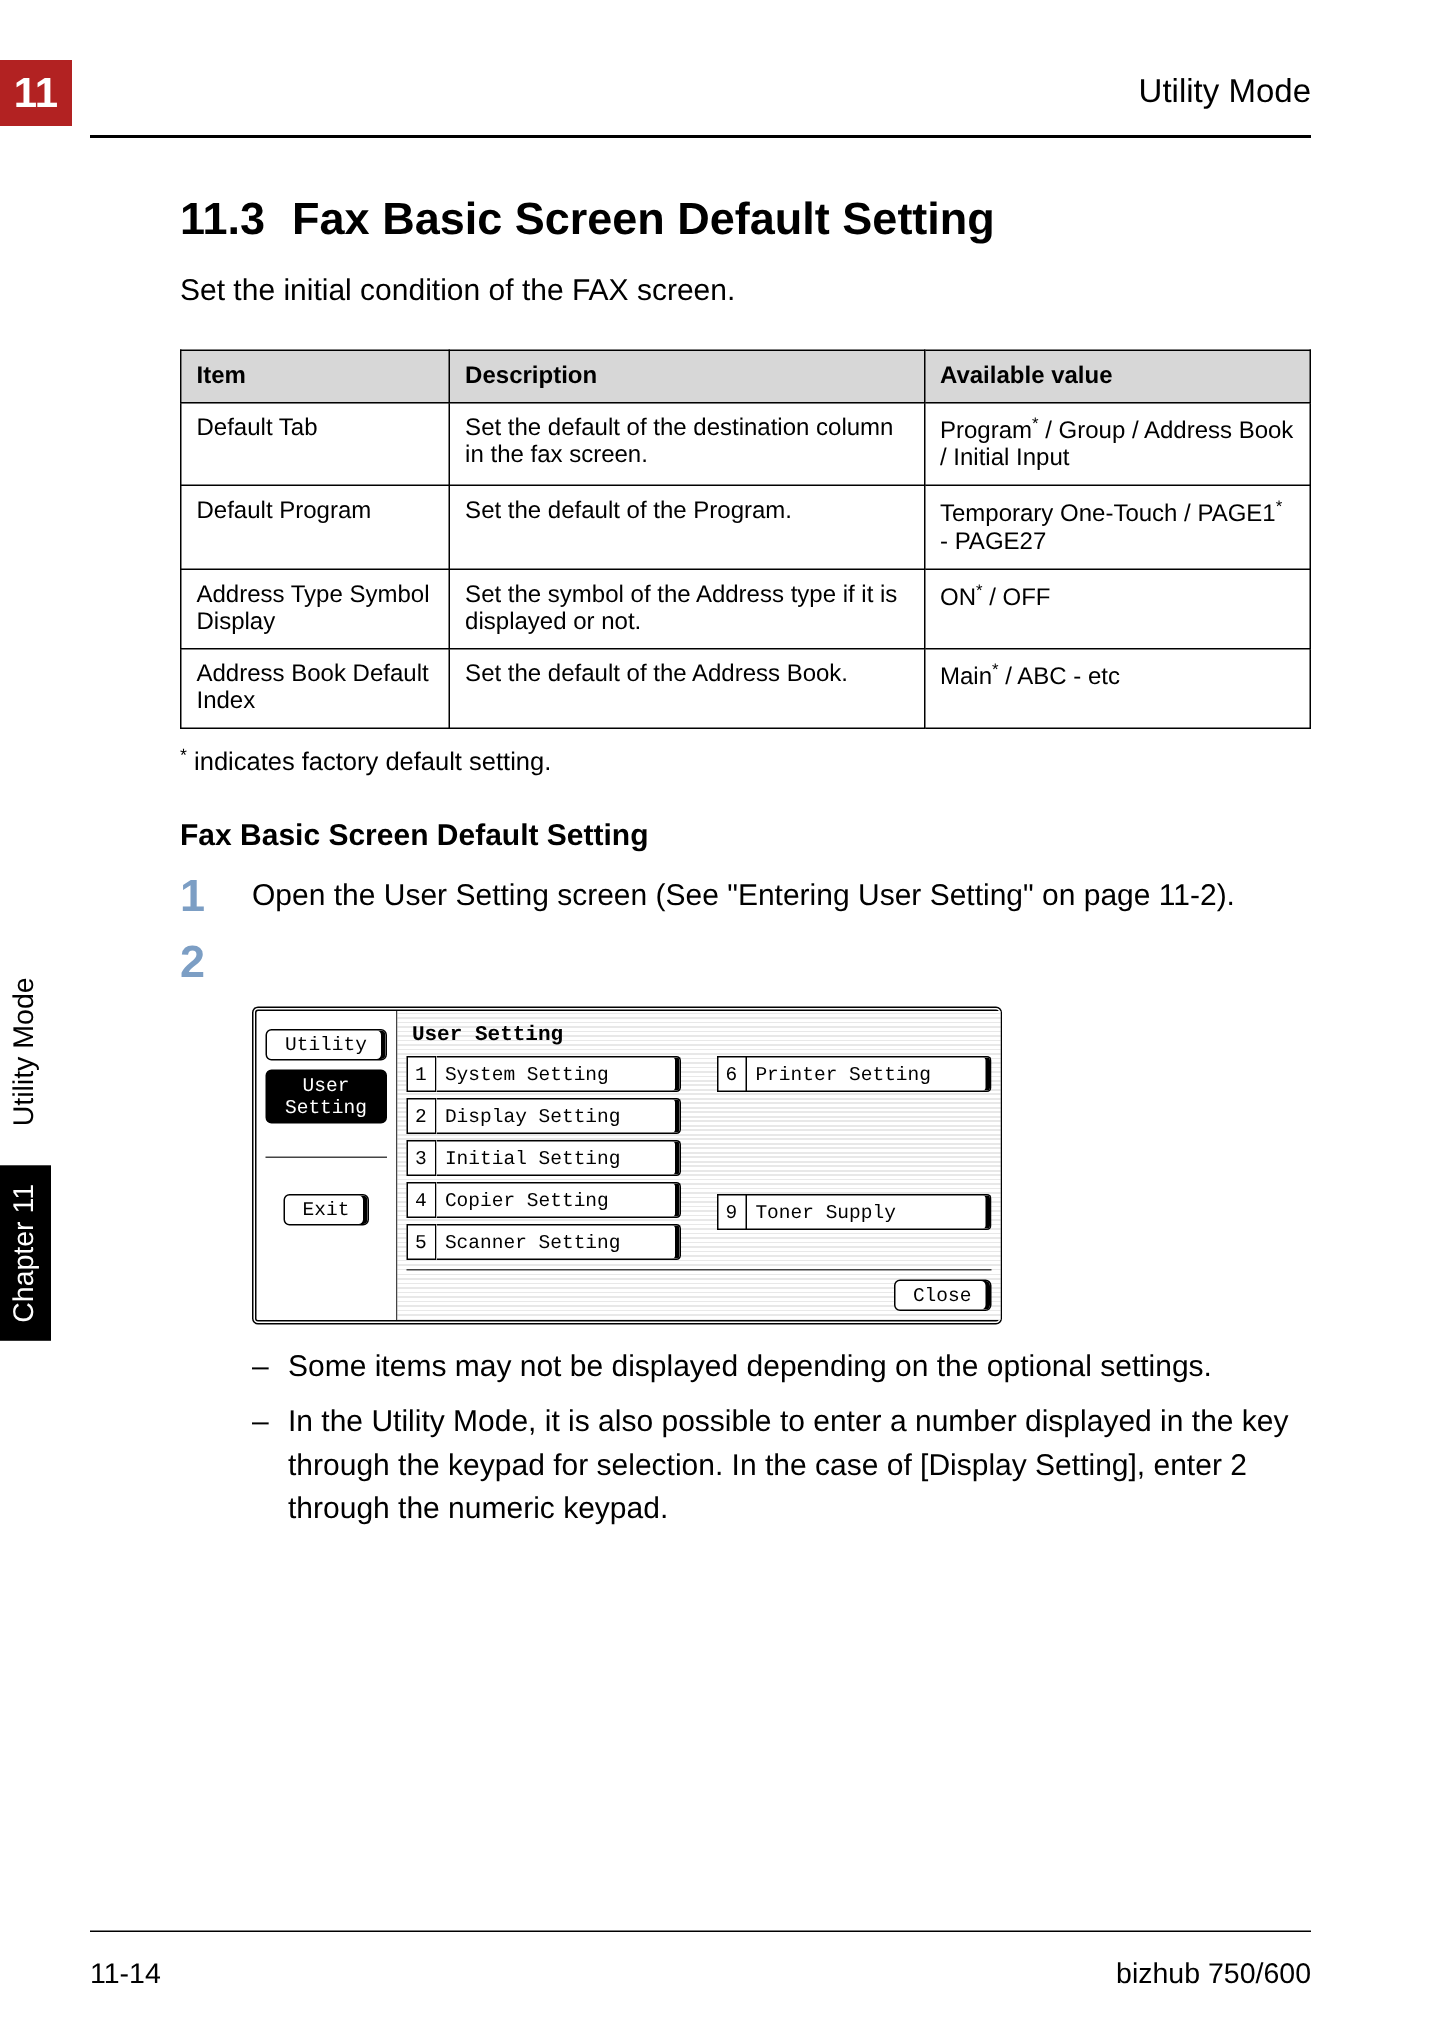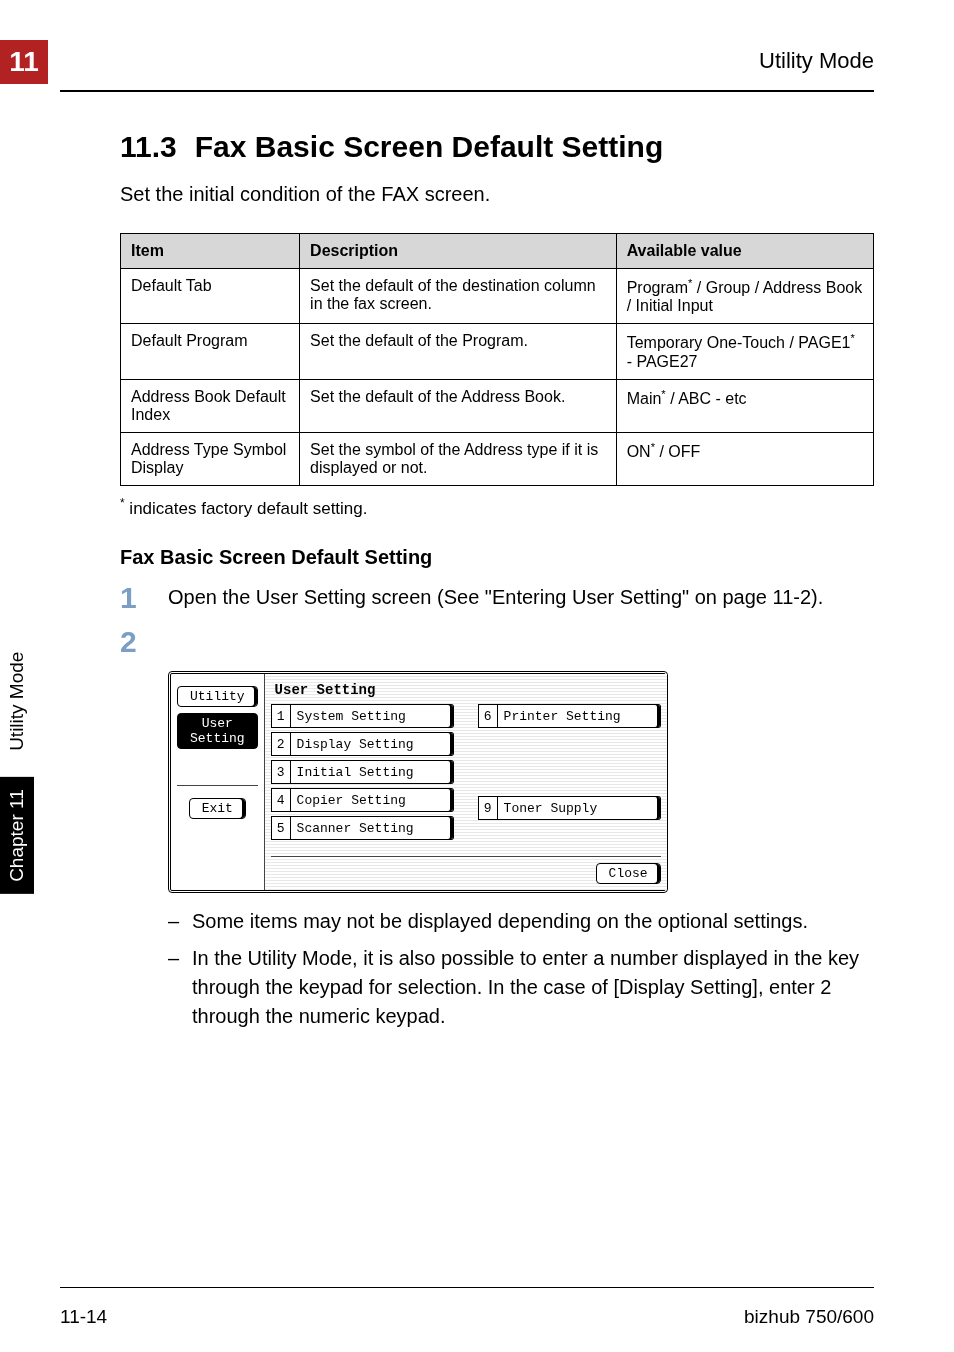--- a/index.html
+++ b/index.html
@@ -33,22 +33,22 @@
   .ui{border:3px double #000;border-radius:4px;display:flex;background:#fff}
   .ui-left{width:170px;border-right:1px solid #444;padding:6px}
   .ui-right{flex:1;padding:6px;position:relative;background:repeating-linear-gradient(0deg,#e8e8e8 0,#e8e8e8 1px,#fff 1px,#fff 3px)}
   .ui-title{font-family:"Courier New",monospace;font-size:14px;font-weight:bold;padding:2px 4px}
   .ui-btn{display:flex;align-items:center;margin:4px 0}
   .ui-btn .num{border:1px solid #000;width:18px;height:22px;display:flex;align-items:center;justify-content:center;font-family:"Courier New",monospace;font-size:13px;background:#fff}
   .ui-btn .lbl{border:1px solid #000;border-left:none;height:22px;padding:0 6px;display:flex;align-items:center;font-family:"Courier New",monospace;font-size:13px;background:#fff;min-width:150px;border-radius:0 3px 3px 0;box-shadow:inset -3px 0 0 #000}
   .ui-pill{display:inline-block;border:1px solid #000;border-radius:4px;padding:2px 12px;font-family:"Courier New",monospace;font-size:13px;background:#fff;box-shadow:inset -3px 0 0 #000}
   .ui-pill.dark{background:#000;color:#fff;box-shadow:none}
   .ui-left .ui-pill{margin:6px 0;display:block;text-align:center}
-  .ui-bottom{border-top:1px solid #444;margin-top:12px;padding-top:6px;display:flex;justify-content:flex-end}
-  .ui-left-bottom{border-top:1px solid #444;margin-top:36px;padding-top:6px;display:flex;justify-content:center}
+  .ui-bottom{border-top:1px solid #444;margin-top:2px;padding-top:6px;display:flex;justify-content:flex-end}
+  .ui-left-bottom{border-top:1px solid #444;margin-top:22px;padding-top:18px;display:flex;justify-content:center}
   .col2{display:flex;gap:24px}
   .col2 .c{flex:1}
   sup{font-size:0.7em}
 </style>
 </head>
 <body>
 
 <div class="page">
   <div class="chapter-tab">11</div>
   <div class="header-right">Utility Mode</div>
@@ -78,28 +78,28 @@
           <td>Default Tab</td>
           <td>Set the default of the destination column in the fax screen.</td>
           <td><span>Program</span><sup>*</sup><span> / Group / Address Book / Initial Input</span></td>
         </tr>
         <tr>
           <td>Default Program</td>
           <td>Set the default of the Program.</td>
           <td><span>Temporary One-Touch / PAGE1</span><sup>*</sup><span> - PAGE27</span></td>
         </tr>
         <tr>
+          <td>Address Type Symbol Display</td>
+          <td>Set the symbol of the Address type if it is displayed or not.</td>
+          <td><span>ON</span><sup>*</sup><span> / OFF</span></td>
+        </tr>
+        <tr>
           <td>Address Book Default Index</td>
           <td>Set the default of the Address Book.</td>
           <td><span>Main</span><sup>*</sup><span> / ABC - etc</span></td>
-        </tr>
-        <tr>
-          <td>Address Type Symbol Display</td>
-          <td>Set the symbol of the Address type if it is displayed or not.</td>
-          <td><span>ON</span><sup>*</sup><span> / OFF</span></td>
         </tr>
       </tbody>
     </table>
 
     <div class="footnote"><sup>*</sup><span> indicates factory default setting.</span></div>
 
     <div class="subhead">Fax Basic Screen Default Setting</div>
 
     <div class="step">
       <div class="step-num">1</div>

